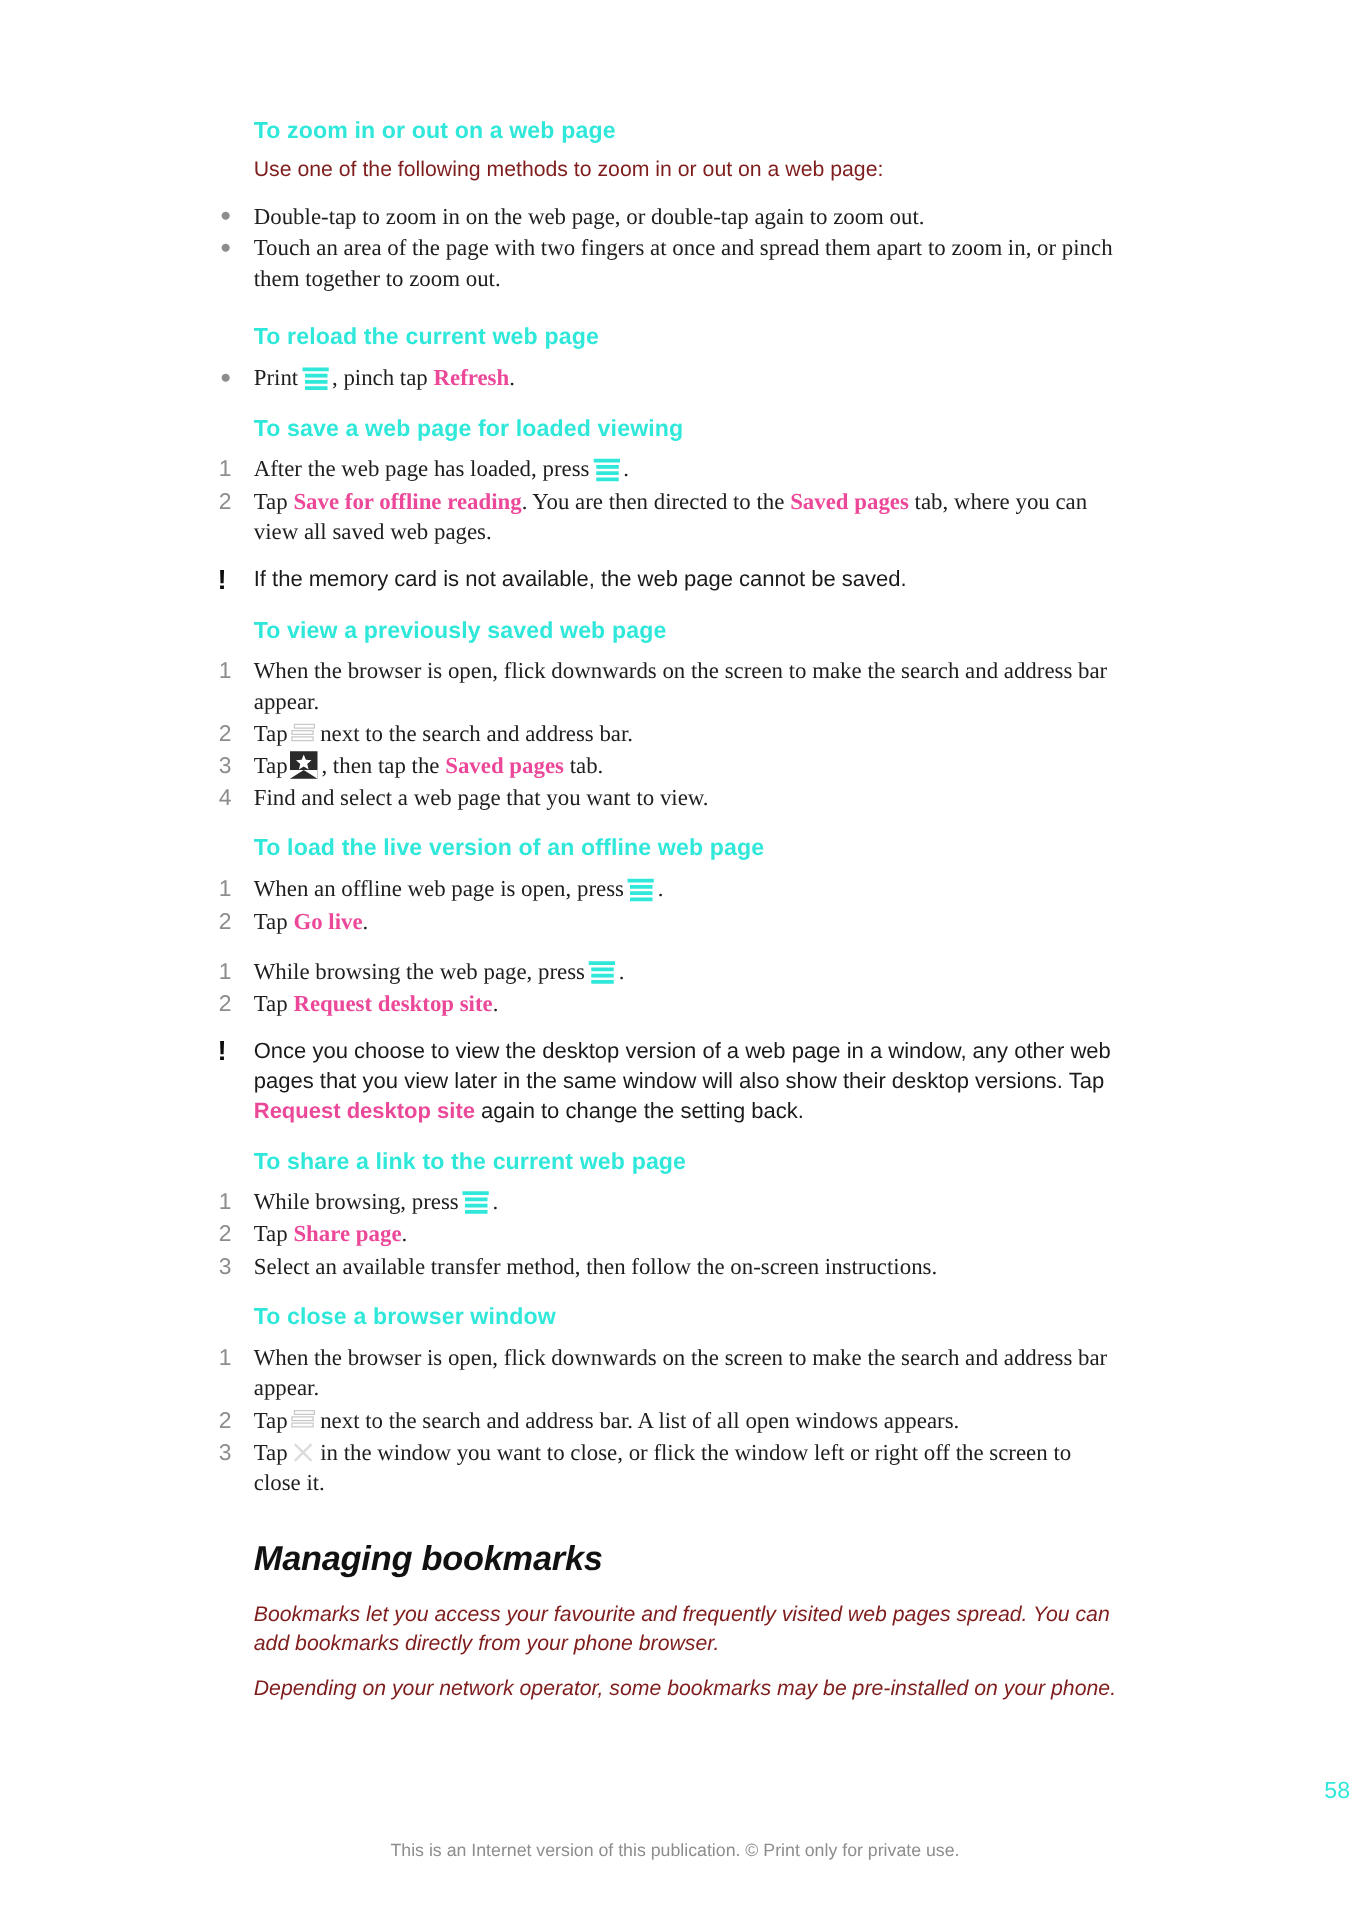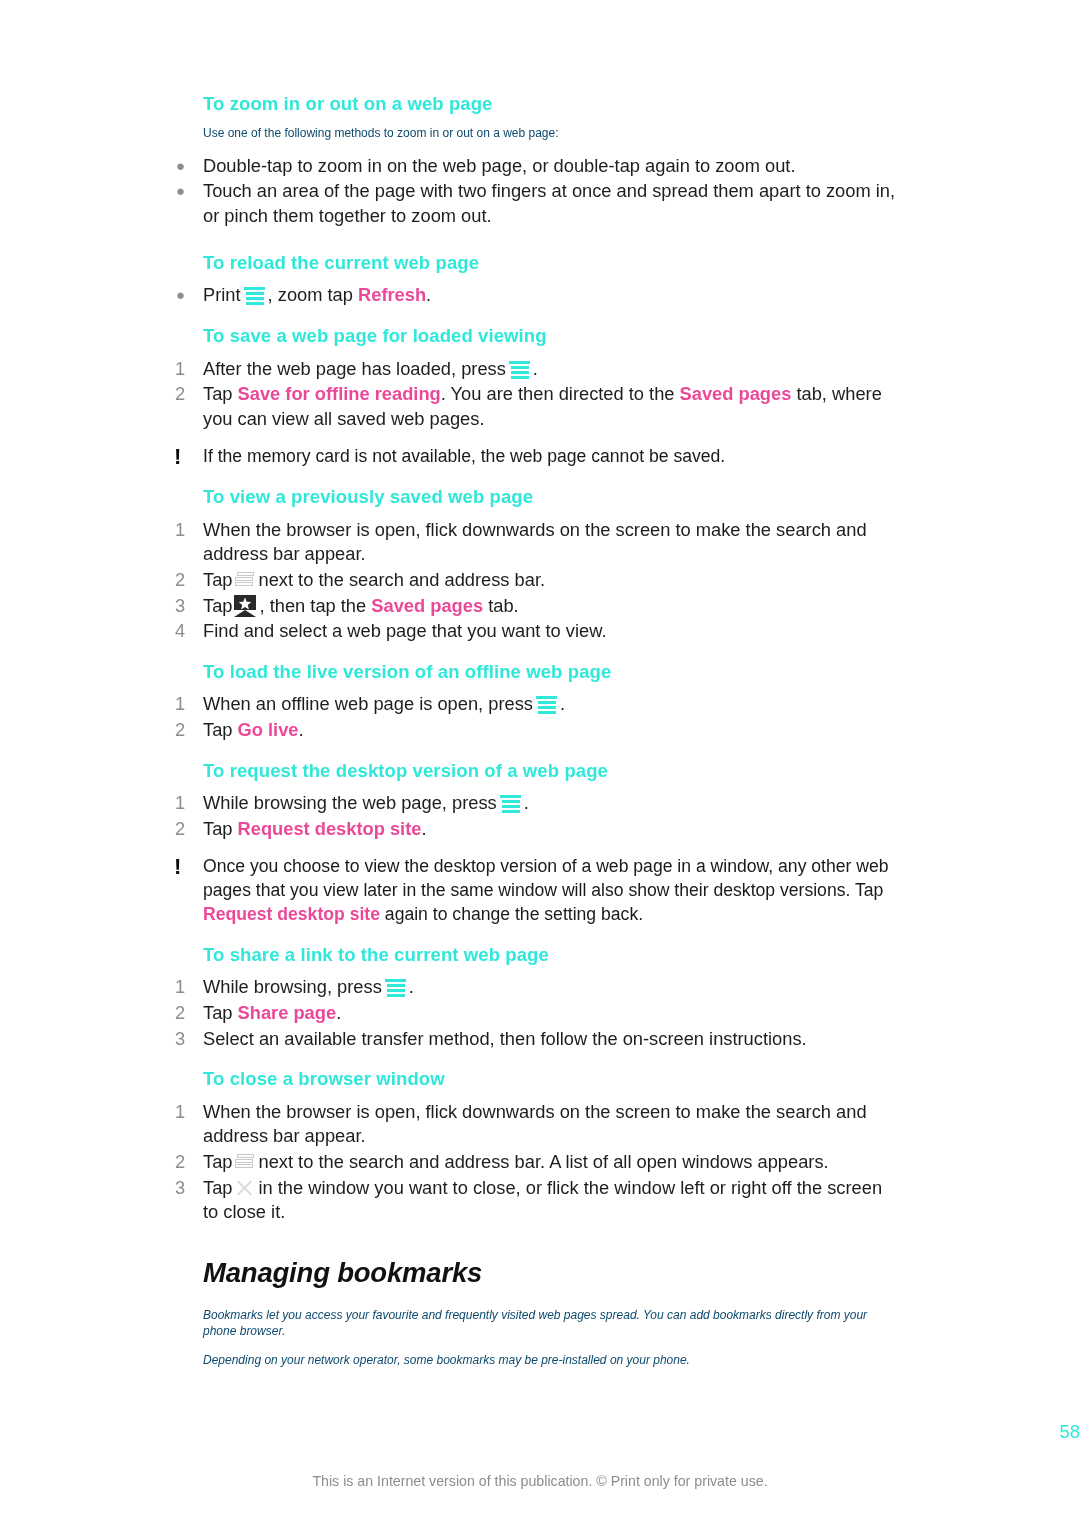--- a/index.html
+++ b/index.html
@@ -43,24 +43,24 @@
   h2.chapter {
     font-size: 27.5px;
     font-weight: bold;
     color: #111;
     margin: 0 0 18px 31px;
     letter-spacing: -0.2px;
   }
 
   
   p.body-par {
-    font-size: 12px;
+    font-size: 17px;
     line-height: 1.345;
     margin: 0 0 13px 31px;
-    color: #0c4a6e;
+    color: #7f1d1d;
   }
 
   .block { margin-bottom: 22px; }
   .block-sm { margin-bottom: 16px; }
 
   
   ul.bullets, ol.steps {
     list-style: none;
     margin: 0;
     padding: 0;
@@ -82,20 +82,21 @@
     box-sizing: border-box;
   }
   li.row .marker.dot {
     padding-left: 4px;
     font-size: 15px;
     line-height: 1.62;
   }
   li.row .txt {
     flex: 1 1 auto;
     color: #1e1e1e;
+    font-family: Liberation Serif, serif;
   }
 
   
   .note {
     display: flex;
     align-items: flex-start;
     font-size: 17.6px;
     line-height: 1.35;
     margin: 14px 0 10px 0;
   }
@@ -241,21 +242,21 @@
           <span class="txt">Touch an area of the page with two fingers at once and spread them apart to zoom in, or pinch them together to zoom out.</span>
         </li>
       </ul>
     </div>
 
     <div class="block-sm">
       <h3 class="sec-head">To reload the current web page</h3>
       <ul class="bullets">
         <li class="row">
           <span class="marker dot">●</span>
-          <span class="txt"><span>Print</span><span class="icon ic-menu"><i></i><i></i><i></i><i></i></span><span>, zoom tap </span><b>Refresh</b><span>.</span></span>
+          <span class="txt"><span>Print</span><span class="icon ic-menu"><i></i><i></i><i></i><i></i></span><span>, pinch tap </span><b>Refresh</b><span>.</span></span>
         </li>
       </ul>
     </div>
 
     <div class="block-sm">
       <h3 class="sec-head">To save a web page for loaded viewing</h3>
       <ol class="steps">
         <li class="row">
           <span class="marker">1</span>
           <span class="txt"><span>After the web page has loaded, press</span><span class="icon ic-menu"><i></i><i></i><i></i><i></i></span><span>.</span></span>
@@ -303,21 +304,20 @@
           <span class="txt"><span>When an offline web page is open, press</span><span class="icon ic-menu"><i></i><i></i><i></i><i></i></span><span>.</span></span>
         </li>
         <li class="row">
           <span class="marker">2</span>
           <span class="txt"><span>Tap </span><b>Go live</b><span>.</span></span>
         </li>
       </ol>
     </div>
 
     <div class="block-sm">
-      <h3 class="sec-head">To request the desktop version of a web page</h3>
       <ol class="steps">
         <li class="row">
           <span class="marker">1</span>
           <span class="txt"><span>While browsing the web page, press</span><span class="icon ic-menu"><i></i><i></i><i></i><i></i></span><span>.</span></span>
         </li>
         <li class="row">
           <span class="marker">2</span>
           <span class="txt"><span>Tap </span><b>Request desktop site</b><span>.</span></span>
         </li>
       </ol>

